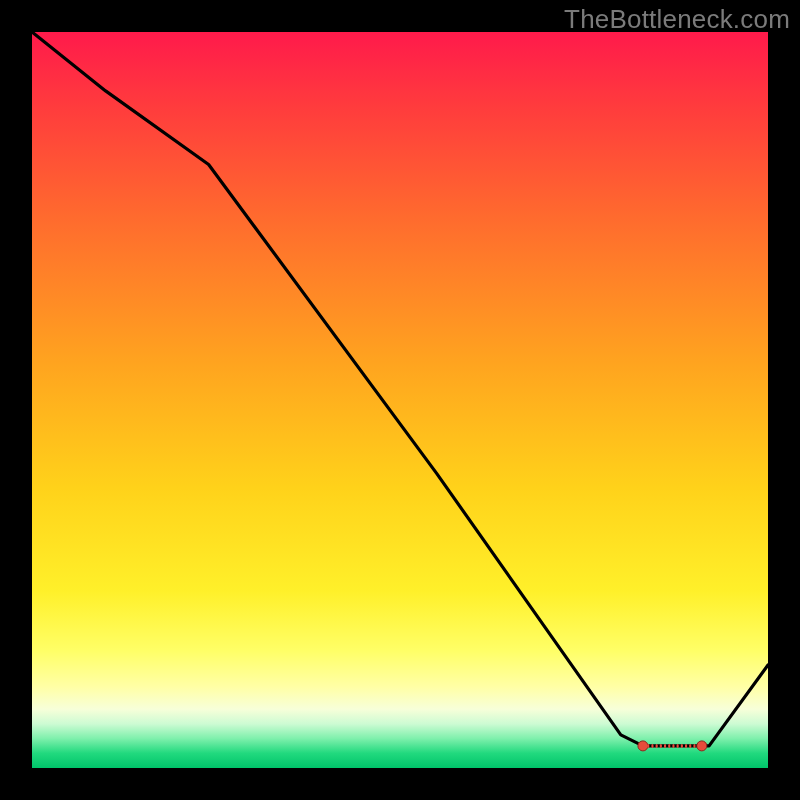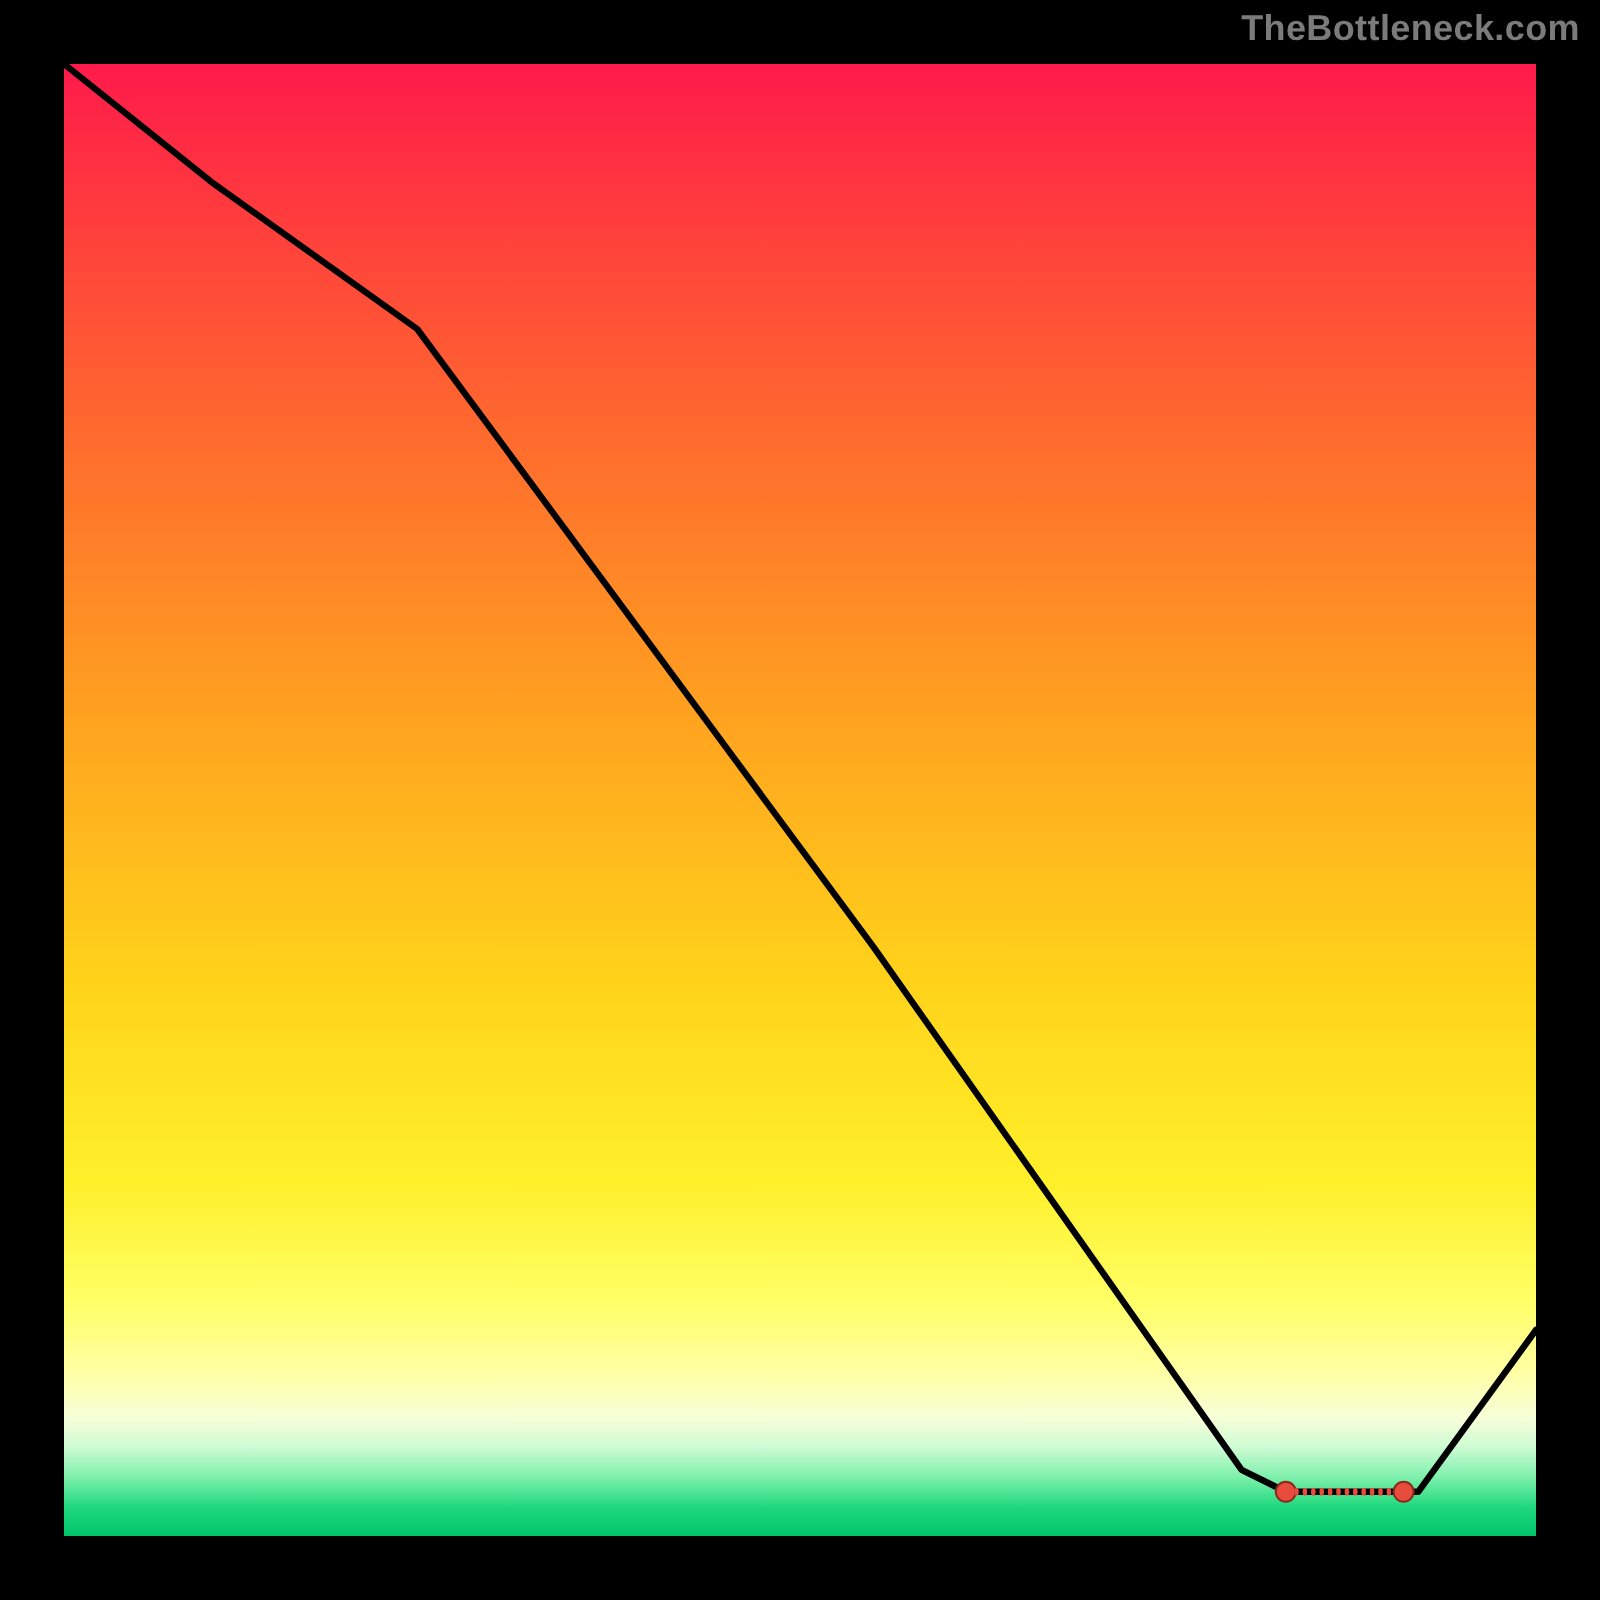--- a/index.html
+++ b/index.html
@@ -14,22 +14,22 @@
   .wrap {
     position: relative;
     width: 800px;
     height: 800px;
     background: #000;
   }
   .watermark {
     position: absolute;
     top: 4px;
     right: 10px;
-    font-size: 18px;
-    font-weight: 700;
+    font-size: 26px;
+    font-weight: 400;
     color: #7b7b7b;
     letter-spacing: 0.2px;
     user-select: none;
   }
   .plot {
     position: absolute;
     left: 32px;
     top: 32px;
     width: 736px;
     height: 736px;

